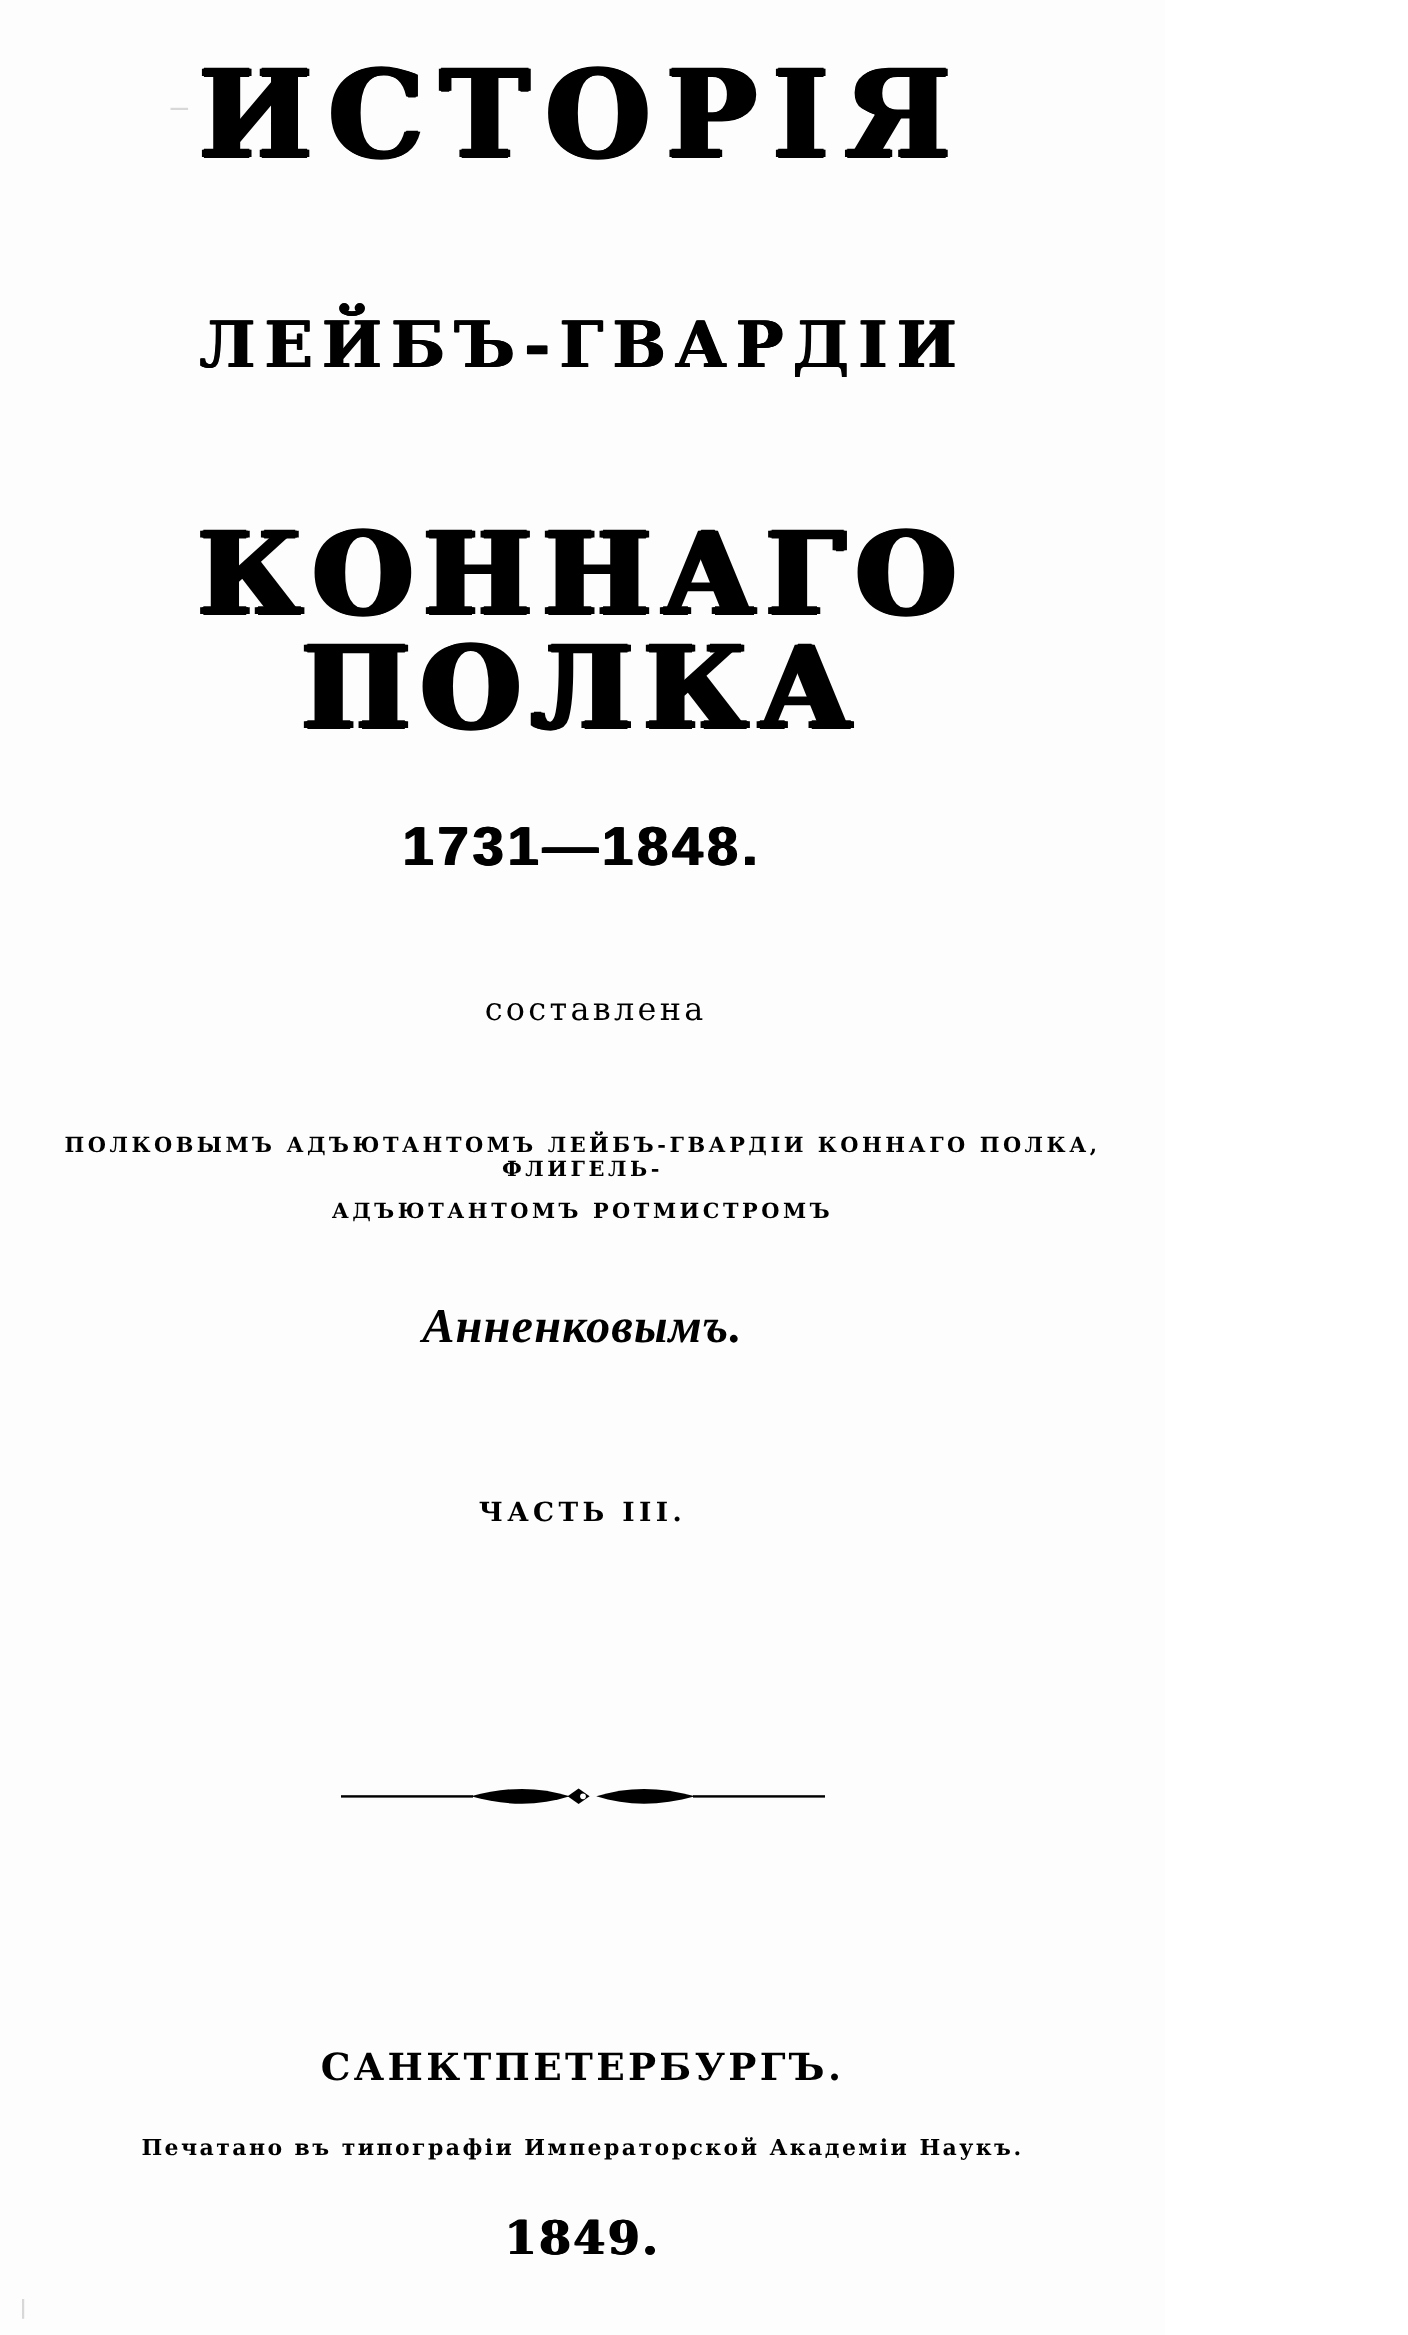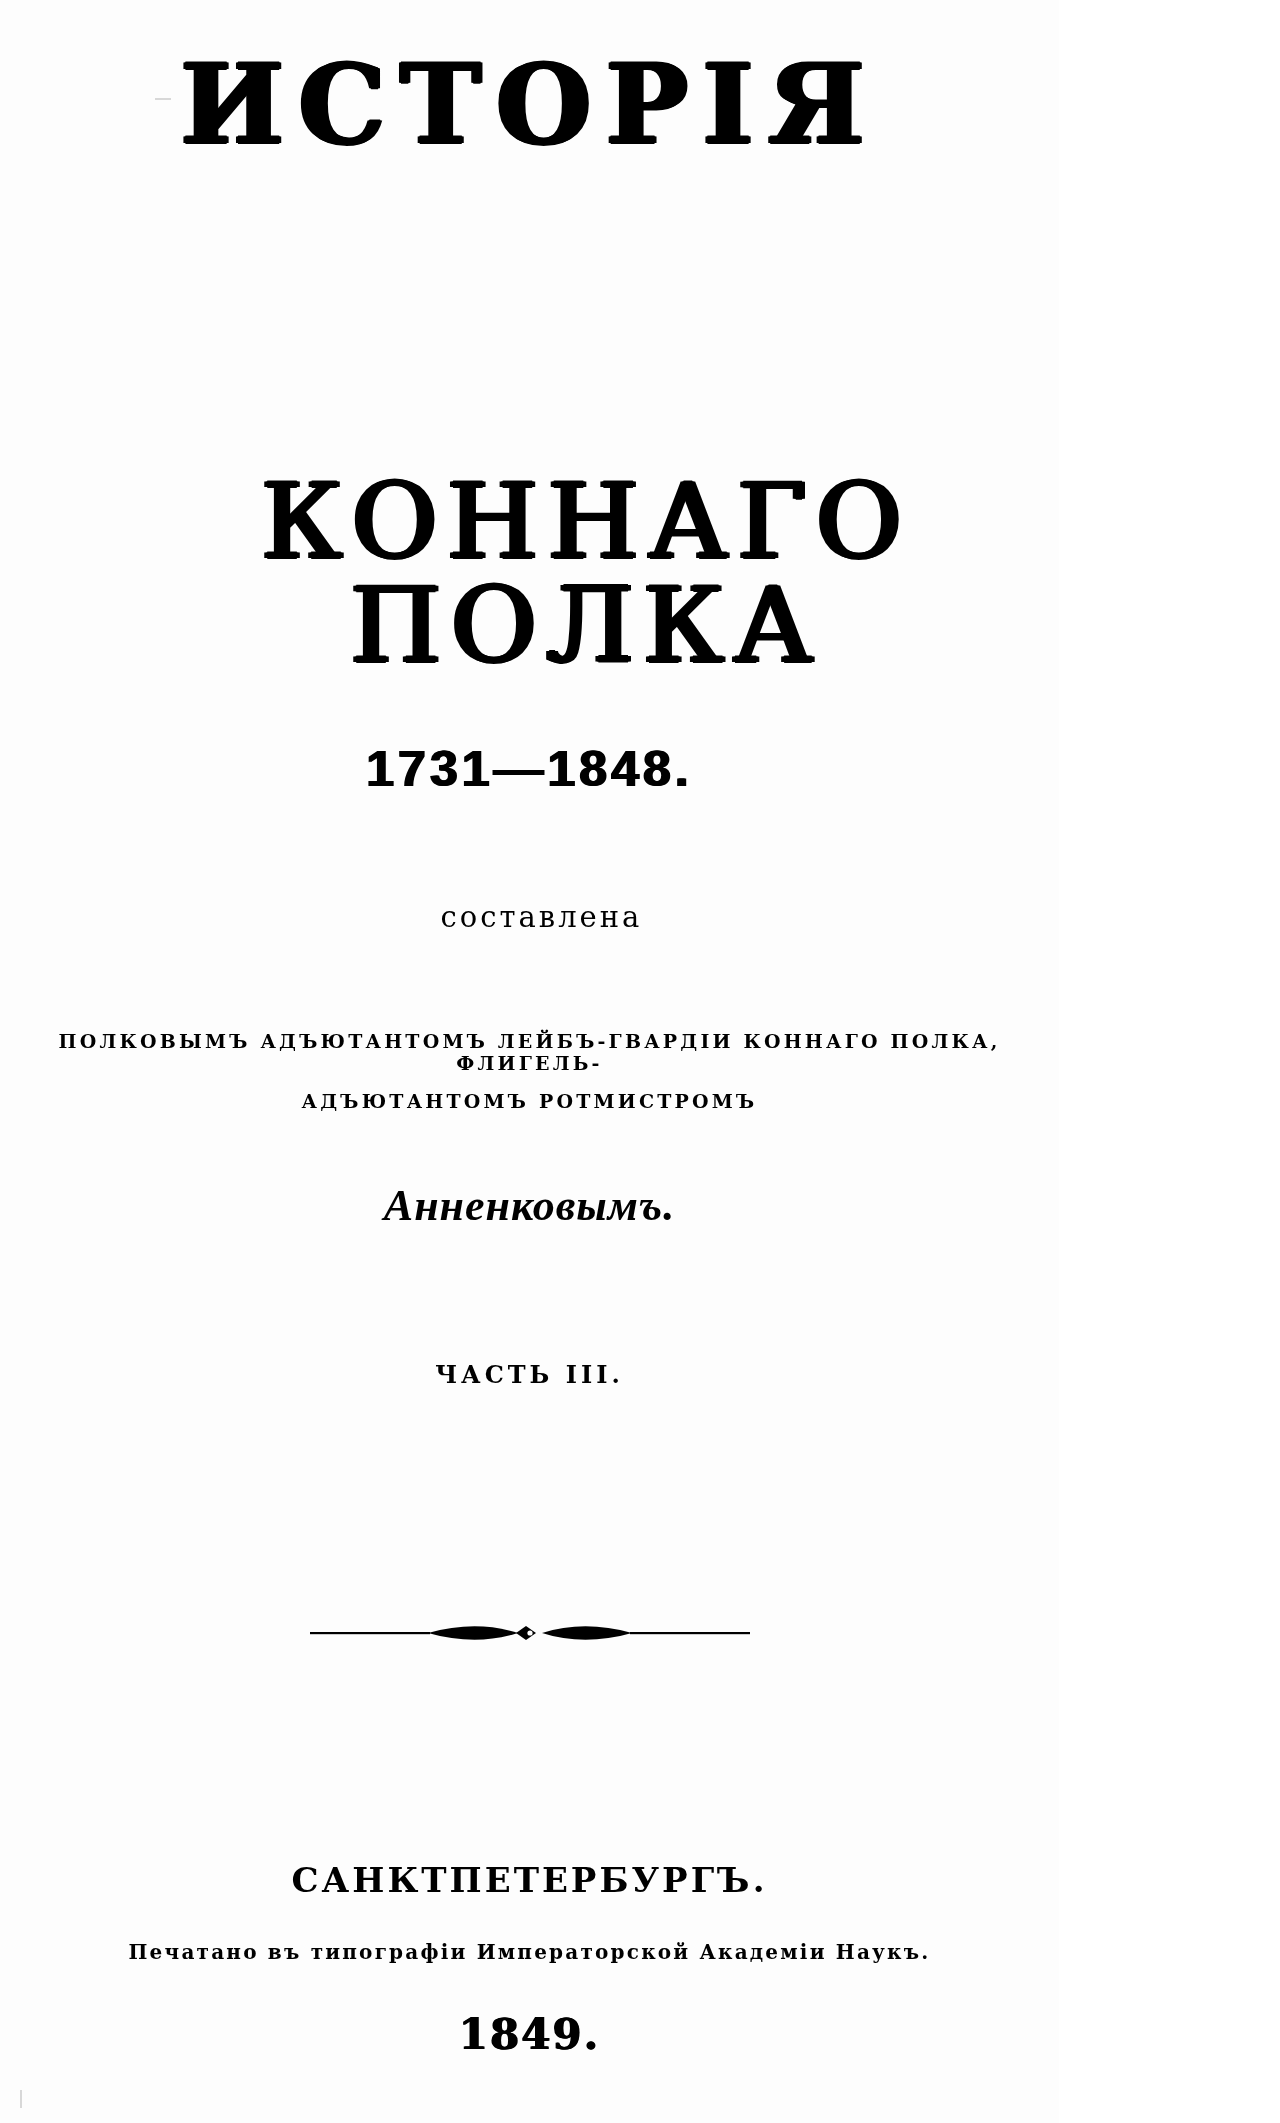--- a/index.html
+++ b/index.html
@@ -52,31 +52,30 @@
     font-size: 58px;
     letter-spacing: 8px;
     line-height: 1.0;
     text-shadow: 0.5px 0 0 #000, -0.5px 0 0 #000;
   }
 
   
   .title-regiment {
     position: absolute;
     top: 470px;
-    left: 12px;
-    font-family: "DejaVu Serif", serif;
-    font-weight: 400;
+    left: 0;
+    font-family: "DejaVu Serif", serif;
+    font-weight: 700;
     font-size: 104px;
     letter-spacing: 10px;
     line-height: 1.0;
     text-shadow:
       1.5px 0 0 #000, -1.5px 0 0 #000,
       0 1px 0 #000, 0 -1px 0 #000,
       3px 0 0 #000, -3px 0 0 #000;
-    padding-left: 45px;
   }
 
   
   .title-years {
     position: absolute;
     top: 740px;
     left: 0;
     font-family: Liberation Sans, sans-serif;
     font-weight: 700;
     font-size: 50px;
@@ -188,20 +187,21 @@
 </head>
 <body>
 
 <div class="page">
 
   <div class="scan-mark mark-tl"></div>
   <div class="scan-mark mark-bl"></div>
 
   <div class="title-main center">ИСТОРІЯ</div>
 
+  <div class="title-sub center">ЛЕЙБЪ-ГВАРДIИ</div>
 
   <div class="title-regiment center">КОННАГО ПОЛКА</div>
 
   <div class="title-years center">1731—1848.</div>
 
   <div class="line-compiled center">составлена</div>
 
   <div class="attrib attrib-1 center">полковымъ адъютантомъ лейбъ-гвардiи коннаго полка, флигель-</div>
 
   <div class="attrib attrib-2 center">адъютантомъ ротмистромъ</div>

